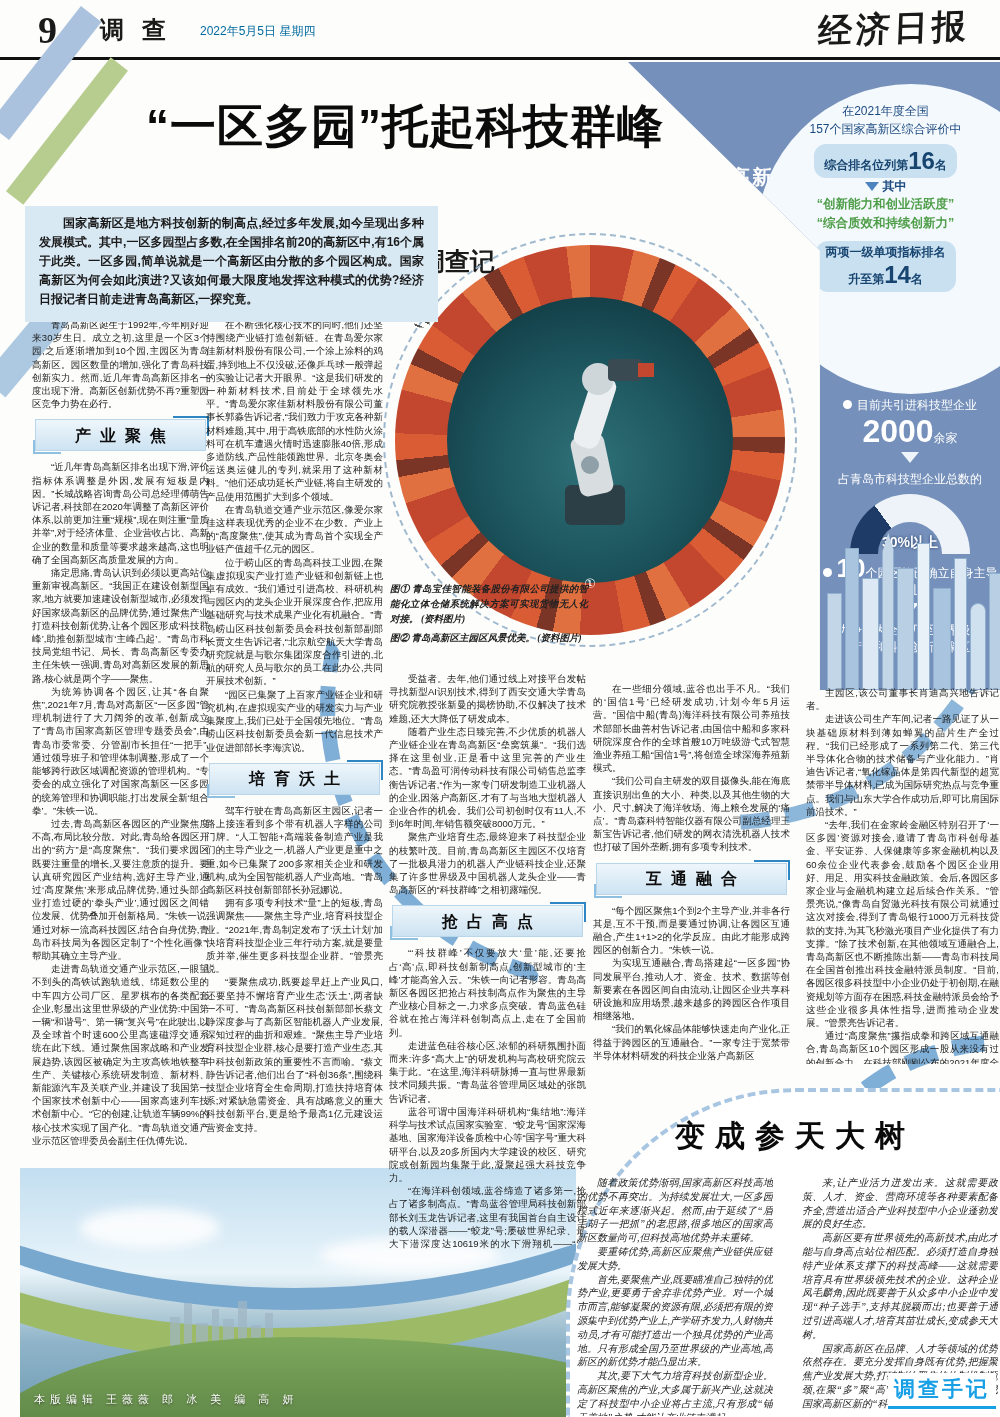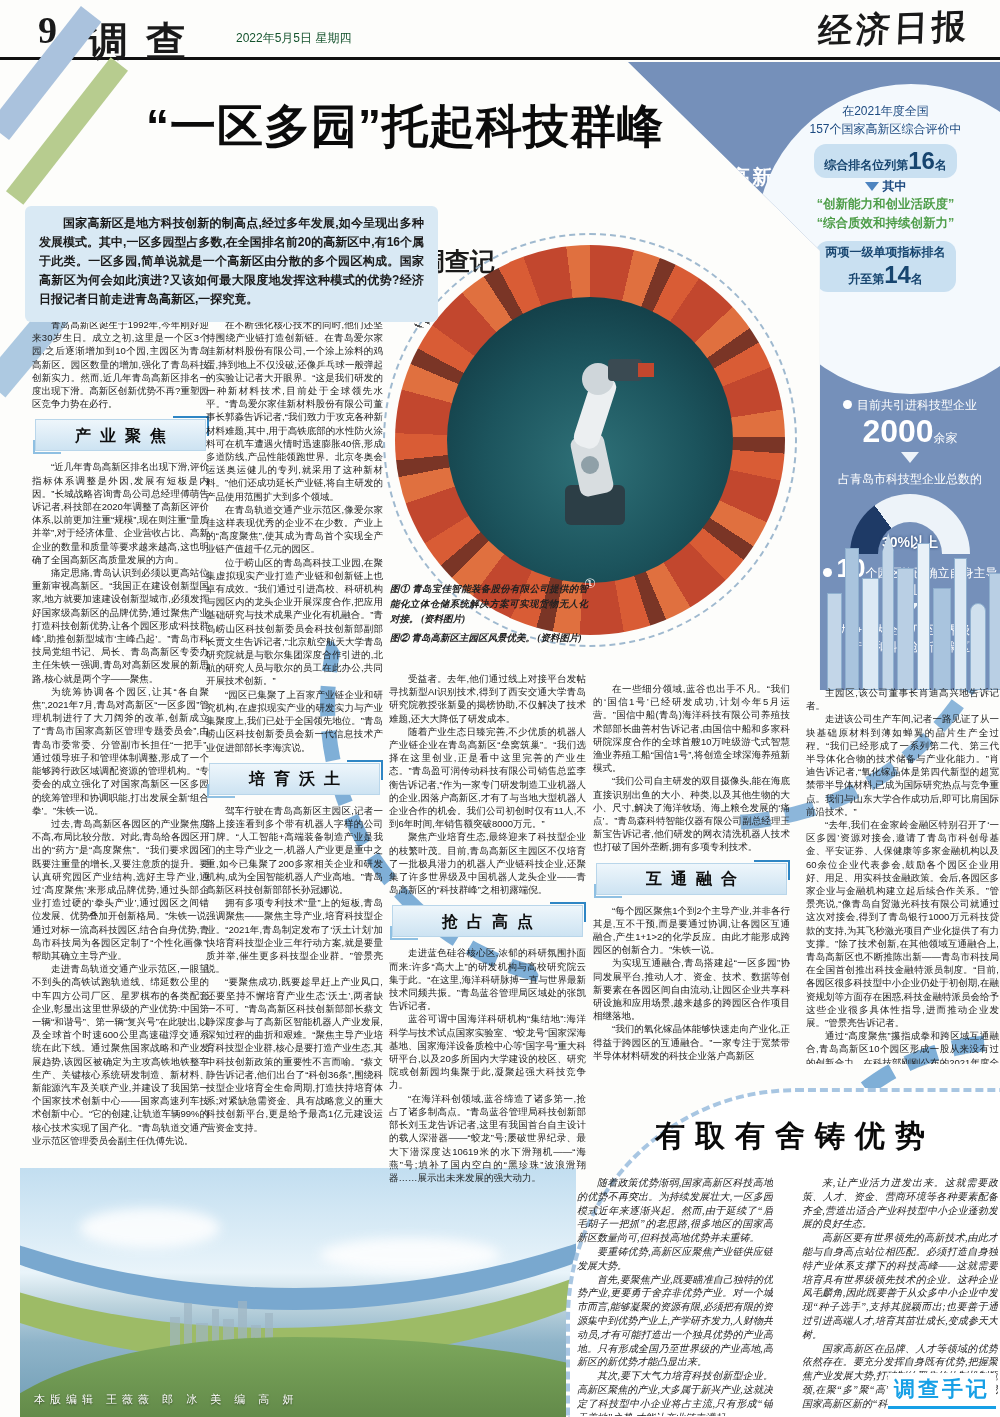--- a/index.html
+++ b/index.html
@@ -2,40 +2,40 @@
 <html><head>
 <meta charset="utf-8">
 <style>
   html,body{margin:0;padding:0;background:#e9e9e6;}
   #page{position:relative;width:1000px;height:1417px;margin:0 auto;background:#fdfdfb;
         font-family:"Liberation Sans","DejaVu Sans",sans-serif;color:#1a1a1a;overflow:hidden;}
 
   
   .masthead{position:absolute;left:0;top:0;width:1000px;height:57px;border-bottom:3px solid #111;}
   .page-num{position:absolute;left:38px;top:8px;font-size:38px;font-weight:bold;font-family:"Liberation Serif",serif;}
-  .section-name{position:absolute;left:88px;top:14px;font-size:40px;font-weight:bold;letter-spacing:18px;font-family:Liberation Sans, sans-serif;}
-  .edition-date{position:absolute;left:200px;top:30px;font-size:12px;color:#14532d;margin-left:36px;}
+  .section-name{position:absolute;left:100px;top:14px;font-size:24px;font-weight:bold;letter-spacing:18px;font-family:Liberation Sans, sans-serif;}
+  .edition-date{position:absolute;left:200px;top:23px;font-size:12px;color:#0369a1;}
   .paper-logo{position:absolute;right:30px;top:6px;font-size:34px;font-weight:bold;font-family:"Liberation Serif",serif;
               transform:rotate(-2deg) skewX(-4deg);letter-spacing:4px;}
 
   
   .deco-stripe{position:absolute;z-index:0;}
   .stripe-blue{left:-30px;top:60px;width:150px;height:26px;background:#aac2dd;transform:rotate(-52deg);}
   .stripe-green{left:-18px;top:120px;width:170px;height:22px;background:#b7cc8f;transform:rotate(-52deg);}
   .stripe-blue2{left:-40px;top:300px;width:190px;height:30px;background:#9fc0dc;transform:rotate(-50deg);opacity:.85;}
   .main-title{position:absolute;left:75px;top:96px;width:660px;text-align:center;font-size:46px;font-weight:900;
               letter-spacing:1px;font-family:"Liberation Sans",sans-serif;color:#0b0b0b;z-index:2;}
   .sub-title{position:absolute;left:150px;top:245px;width:440px;text-align:center;font-size:25px;font-weight:bold;z-index:2;}
   .byline{position:absolute;left:150px;top:290px;width:440px;text-align:center;font-size:12px;letter-spacing:4px;z-index:2;}
   .hatch{position:absolute;width:36px;height:15px;background:repeating-linear-gradient(115deg,#555 0 2px,transparent 2px 7px);z-index:2;}
   .dotline{position:absolute;border-top:2px dotted #888;z-index:2;}
 
   
   .intro-box{position:absolute;left:25px;top:206px;width:385px;height:100px;background:#d9e9f4;
-             padding:8px 14px;z-index:3;border-radius:6px;}
+             padding:8px 14px;z-index:3;}
   .intro-box p{margin:0;font-size:12px;line-height:19px;font-weight:bold;text-indent:2em;text-align:justify;}
 
   
   .info-panel{position:absolute;left:628px;top:62px;width:372px;height:628px;background:#7590ba;
               clip-path:polygon(0 0,100% 0,100% 100%,51.6% 100%,51.6% 30%,0 0);z-index:1;}
   .region-label{position:absolute;left:58px;top:102px;font-size:20px;font-weight:900;color:#fff;letter-spacing:2px;}
   .blob{position:absolute;left:128px;top:22px;width:310px;height:310px;border-radius:50%;background:#f4f9fd;}
   .blob-inner{position:absolute;left:150px;top:40px;width:215px;text-align:center;}
   .eval-line{font-size:12px;color:#1c4a80;line-height:18px;}
   .rank-pill{display:inline-block;margin-top:6px;background:#c9e0f1;border-radius:12px;padding:3px 10px;
@@ -262,20 +262,21 @@
       <p class="para">拥有多项专利技术“量”上的短板,青岛强调聚焦——聚焦主导产业,培育科技型企业。“2021年,青岛制定发布了‘沃土计划’加快培育科技型企业三年行动方案,就是要量质并举,催生更多科技型企业群。”管景亮说。</p>
       <p class="para">“要聚焦成功,既要趁早赶上产业风口,还要坚持不懈培育产业生态‘沃土’,两者缺一不可。”青岛高新区科技创新部部长蔡文静深度参与了高新区智能机器人产业发展,深知过程的曲折和艰难。“聚焦主导产业培育科技型企业群,核心是要打造产业生态,其中科技创新政策的重要性不言而喻。”蔡文静告诉记者,他们出台了“科创36条”,围绕科技型企业培育全生命周期,打造扶持培育体系;对紧缺急需资金、具有战略意义的重大科技创新平台,更是给予最高1亿元建设运营资金支持。</p>
     </div>
   <div id="col3" class="col">
       <p class="para">受益者。去年,他们通过线上对接平台发帖寻找新型AI识别技术,得到了西安交通大学青岛研究院教授张新曼的揭榜协助,不仅解决了技术难题,还大大降低了研发成本。</p>
       <p class="para">随着产业生态日臻完善,不少优质的机器人产业链企业在青岛高新区“垒窝筑巢”。“我们选择在这里创业,正是看中这里完善的产业生态。”青岛盈可润传动科技有限公司销售总监李衡告诉记者,“作为一家专门研发制造工业机器人的企业,因落户高新区,才有了与当地大型机器人企业合作的机会。我们公司初创时仅有11人,不到6年时间,年销售额突破8000万元。”</p>
       <p class="para">聚焦产业培育生态,最终迎来了科技型企业的枝繁叶茂。目前,青岛高新区主园区不仅培育了一批极具潜力的机器人产业链科技企业,还聚集了许多世界级及中国机器人龙头企业——青岛高新区的“科技群峰”之相初露端倪。</p>
       <div class="col-header">
         <span>抢占高点</span>
       </div>
+      <p class="para">“‘科技群峰’不仅要放大‘量’能,还要抢占‘高’点,即科技创新制高点,创新型城市的‘主峰’才能高耸入云。”朱铁一向记者形容。青岛高新区各园区把抢占科技制高点作为聚焦的主导产业核心目标之一,力求多点突破。青岛蓝色硅谷就在抢占海洋科创制高点上,走在了全国前列。</p>
       <p class="para">走进蓝色硅谷核心区,浓郁的科研氛围扑面而来:许多“高大上”的研发机构与高校研究院云集于此。“在这里,海洋科研脉搏一直与世界最新技术同频共振。”青岛蓝谷管理局区域处的张凯告诉记者。</p>
       <p class="para">蓝谷可谓中国海洋科研机构“集结地”:海洋科学与技术试点国家实验室、“蛟龙号”国家深海基地、国家海洋设备质检中心等“国字号”重大科研平台,以及20多所国内大学建设的校区、研究院或创新园均集聚于此,凝聚起强大科技竞争力。</p>
       <p class="para">“在海洋科创领域,蓝谷缔造了诸多第一,抢占了诸多制高点。”青岛蓝谷管理局科技创新部部长刘玉龙告诉记者,这里有我国首台自主设计的载人深潜器——“蛟龙”号;屡破世界纪录、最大下潜深度达10619米的水下滑翔机——“海燕”号;填补了国内空白的“黑珍珠”波浪滑翔器……展示出未来发展的强大动力。</p>
     </div>
   <div id="col4" class="col">
       <p class="para">在一些细分领域,蓝谷也出手不凡。“我们的‘国信1号’已经研发成功,计划今年5月运营。”国信中船(青岛)海洋科技有限公司养殖技术部部长曲善村告诉记者,由国信中船和多家科研院深度合作的全球首艘10万吨级游弋式智慧渔业养殖工船“国信1号”,将创造全球深海养殖新模式。</p>
       <p class="para">“我们公司自主研发的双目摄像头,能在海底直接识别出鱼的大小、种类,以及其他生物的大小、尺寸,解决了海洋牧场、海上粮仓发展的‘痛点’。”青岛森科特智能仪器有限公司副总经理王新宝告诉记者,他们研发的网衣清洗机器人技术也打破了国外垄断,拥有多项专利技术。</p>
       <div class="col-header">
         <span>互通融合</span>
       </div>
@@ -308,21 +309,21 @@
         <i style="width:11px;height:28px;"></i>
         <i style="width:9px;height:46px;"></i>
       <i style="width:10px;height:22px;"></i>
         <i style="width:8px;height:34px;"></i>
     </div>
     <div class="greenband"></div>
     <div class="photo-credit">本版编辑 王薇薇  郎 冰  美 编 高 妍</div>
   </div>
 
   <div class="essay">
-    <div class="essay-title">有取有舍铸优势</div>
+    <div class="essay-title">变成参天大树</div>
     <div id="ecol1" class="essay-col">
         <p class="para">随着政策优势渐弱,国家高新区科技高地的优势不再突出。为持续发展壮大,一区多园模式近年来逐渐兴起。然而,由于延续了“眉毛胡子一把抓”的老思路,很多地区的国家高新区数量尚可,但科技高地优势并未重铸。</p>
         <p class="para">要重铸优势,高新区应聚焦产业链供应链发展大势。</p>
         <p class="para">首先,要聚焦产业,既要瞄准自己独特的优势产业,更要勇于舍弃非优势产业。对一个城市而言,能够凝聚的资源有限,必须把有限的资源集中到优势产业上,产学研齐发力,人财物共动员,才有可能打造出一个独具优势的产业高地。只有形成全国乃至世界级的产业高地,高新区的新优势才能凸显出来。</p>
         <p class="para">其次,要下大气力培育科技创新型企业。高新区聚焦的产业,大多属于新兴产业,这就决定了科技型中小企业将占主流,只有形成“铺天盖地”之势,才能让产业链丰满起</p>
       </div>
     <div id="ecol2" class="essay-col">
         <p class="para">来,让产业活力迸发出来。这就需要政策、人才、资金、营商环境等各种要素配备齐全,营造出适合产业科技型中小企业蓬勃发展的良好生态。</p>
         <p class="para">高新区要有世界领先的高新技术,由此才能与自身高点站位相匹配。必须打造自身独特产业体系支撑下的科技高峰——这就需要培育具有世界级领先技术的企业。这种企业凤毛麟角,因此既要善于从众多中小企业中发现“种子选手”,支持其脱颖而出;也要善于通过引进高端人才,培育其苗壮成长,变成参天大树。</p>
         <p class="para">国家高新区在品牌、人才等领域的优势依然存在。要充分发挥自身既有优势,把握聚焦产业发展大势,打破制约聚焦的体制机制瓶颈,在聚“多”聚“高”上做文章,才能真正形成国家高新区新的“科技群峰”。</p>

